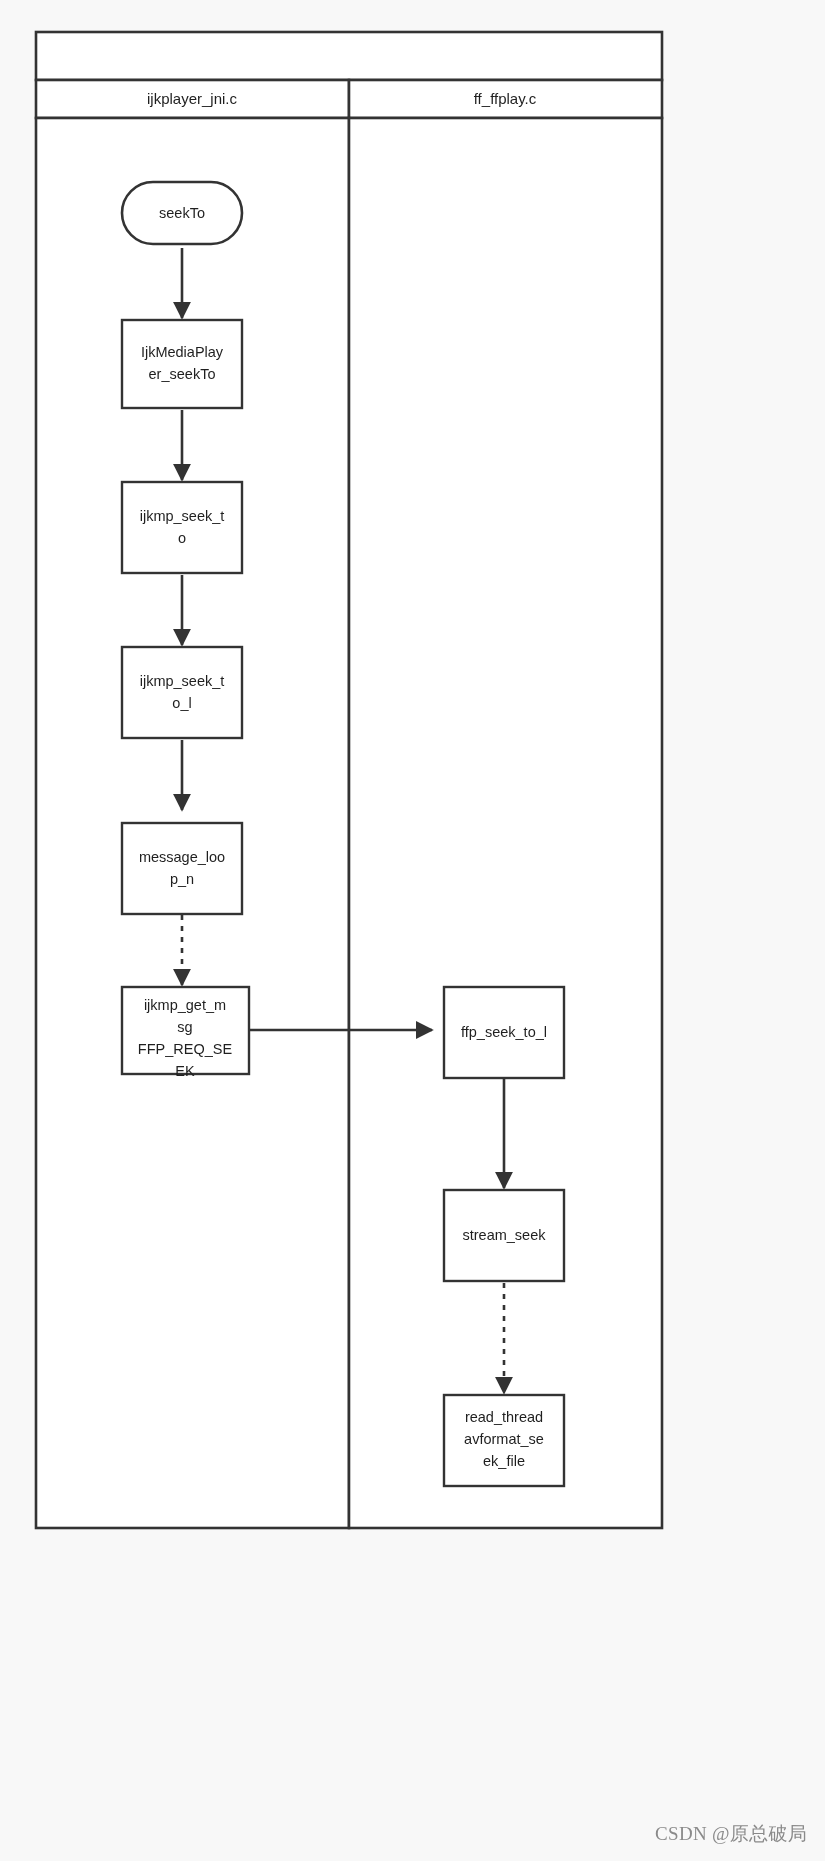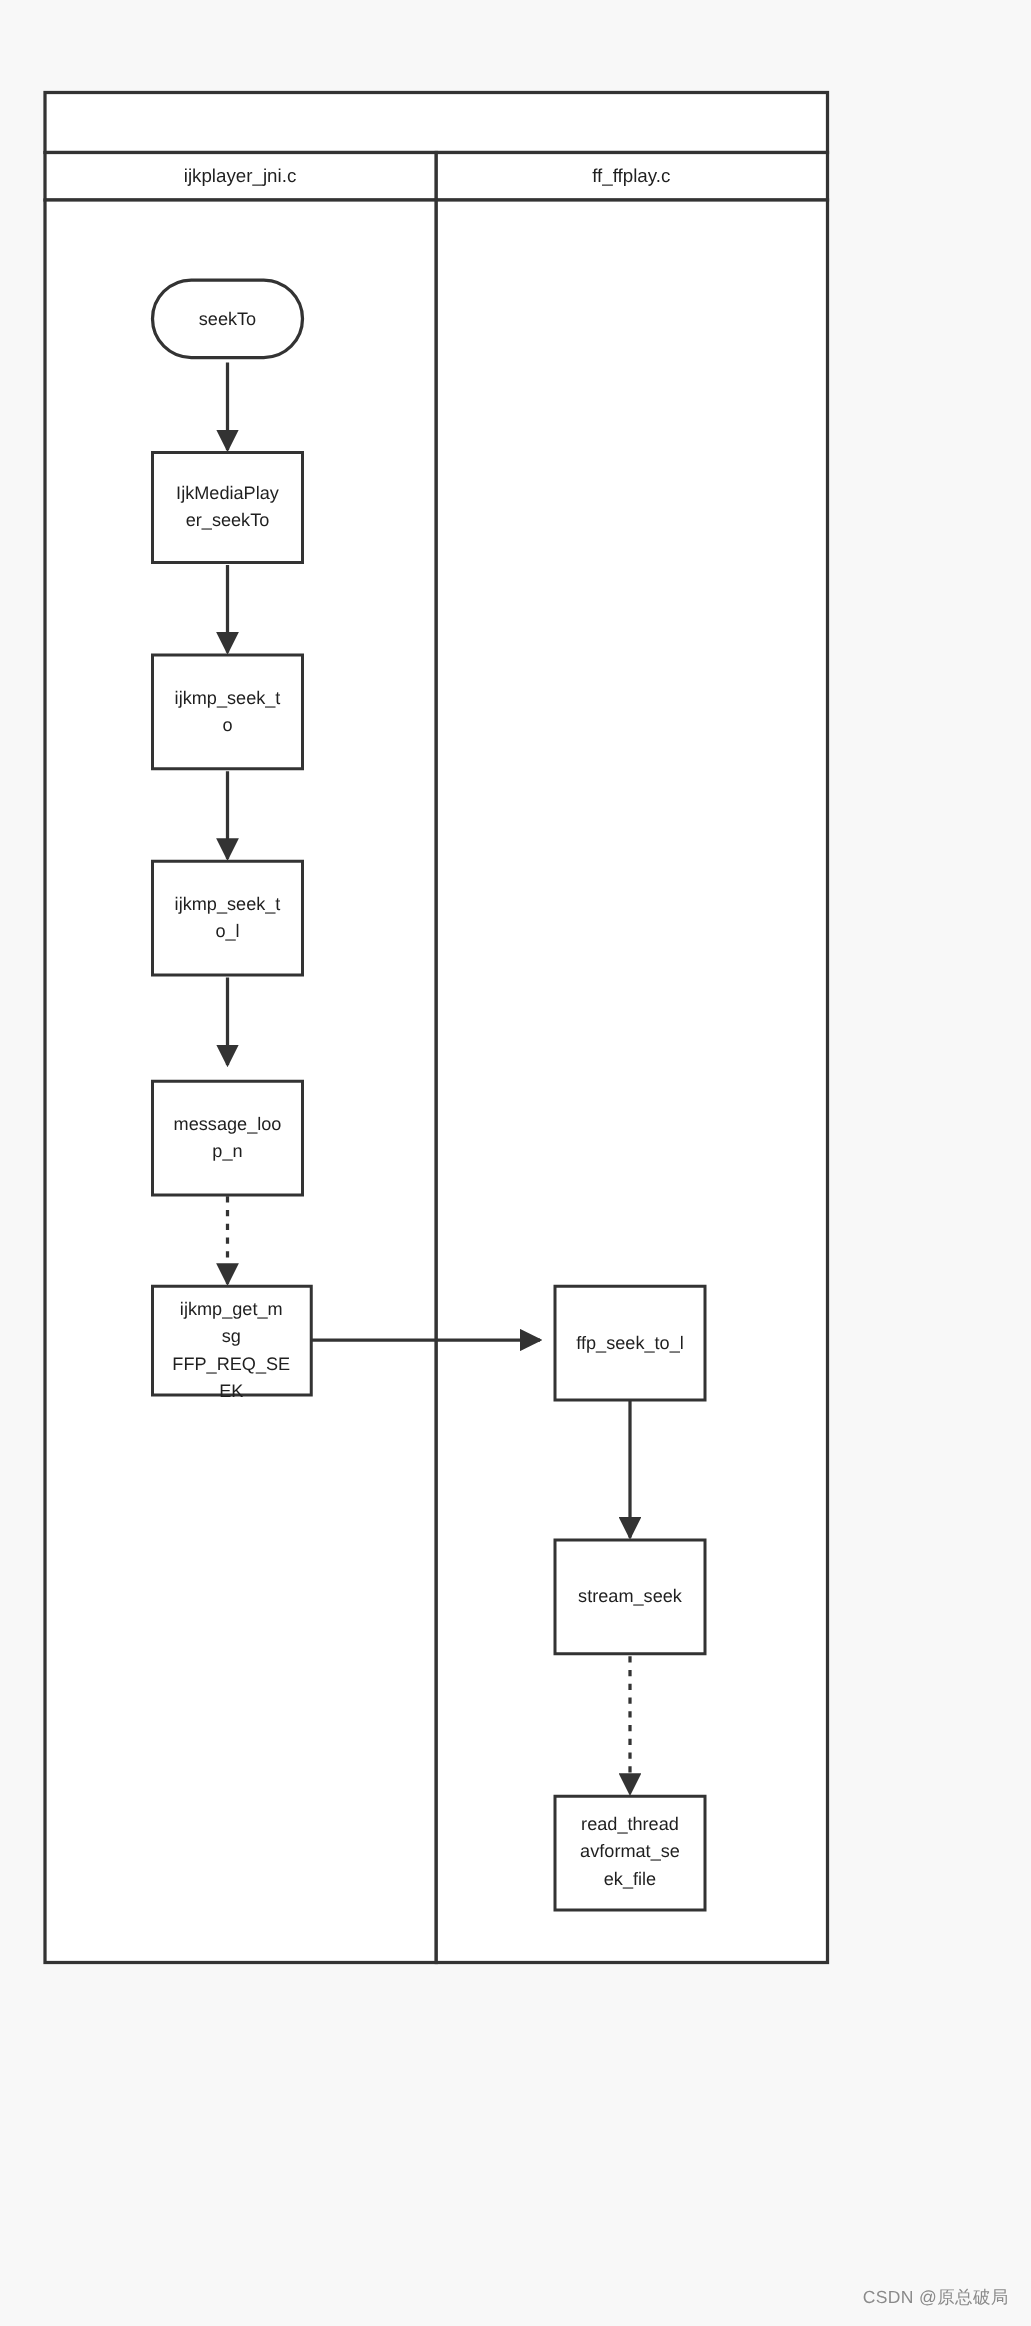--- a/index.html
+++ b/index.html
@@ -14,21 +14,20 @@
     height: 1861px;
     background: #f8f8f8;
     overflow: hidden;
   }
   #diagram-frame {
     position: absolute;
     left: 34px;
     top: 30px;
     width: 630px;
     height: 1500px;
-    margin-top: 42px;
   }
   svg#flow {
     position: absolute;
     left: 0;
     top: 0;
   }
   .node-label {
     font-family: "Liberation Sans", sans-serif;
     font-size: 14.5px;
     fill: #1f1f1f;
@@ -70,22 +69,22 @@
   .edge-dashed {
     stroke: #333333;
     stroke-width: 2.6;
     fill: none;
     stroke-dasharray: 5 6;
   }
   #watermark {
     position: absolute;
     right: 18px;
     bottom: 14px;
-    font-family: Liberation Sans, sans-serif;
-    font-size: 14px;
+    font-family: Liberation Serif, serif;
+    font-size: 19px;
     color: #8a8a8a;
     letter-spacing: 0.3px;
   }
 </style>
 </head>
 <body>
 
 <div id="page">
 
   <div id="diagram-frame">

